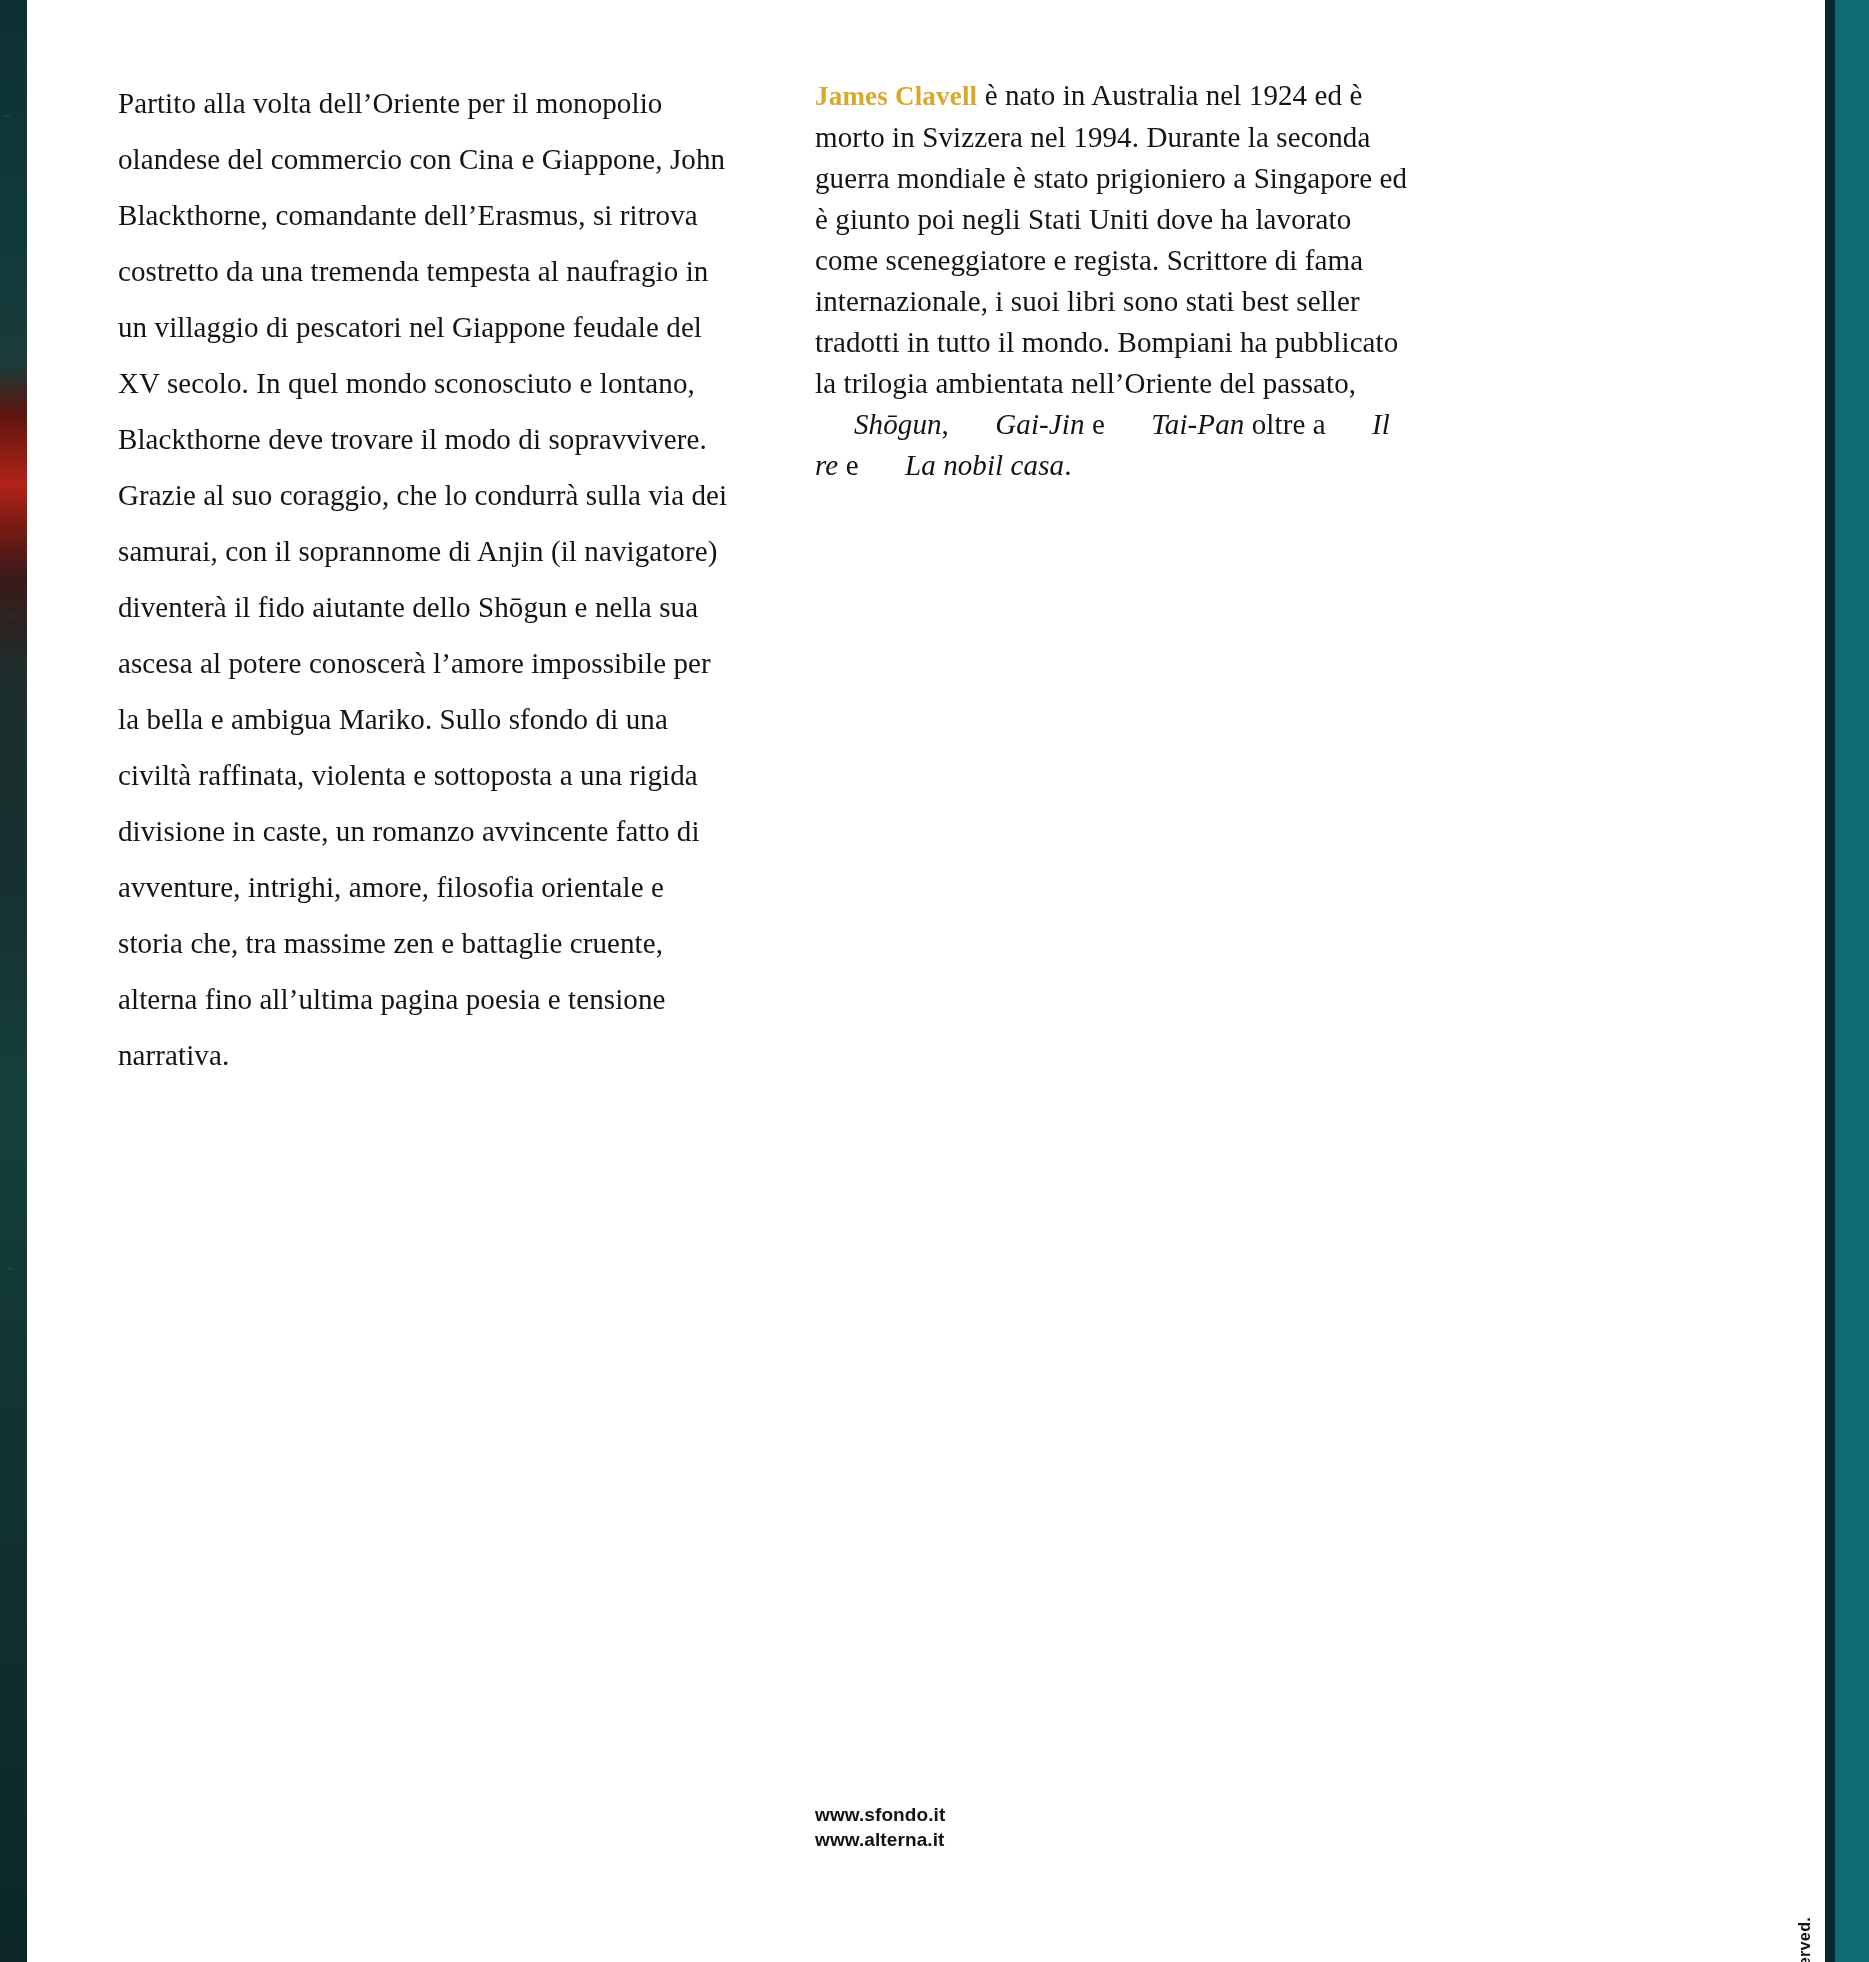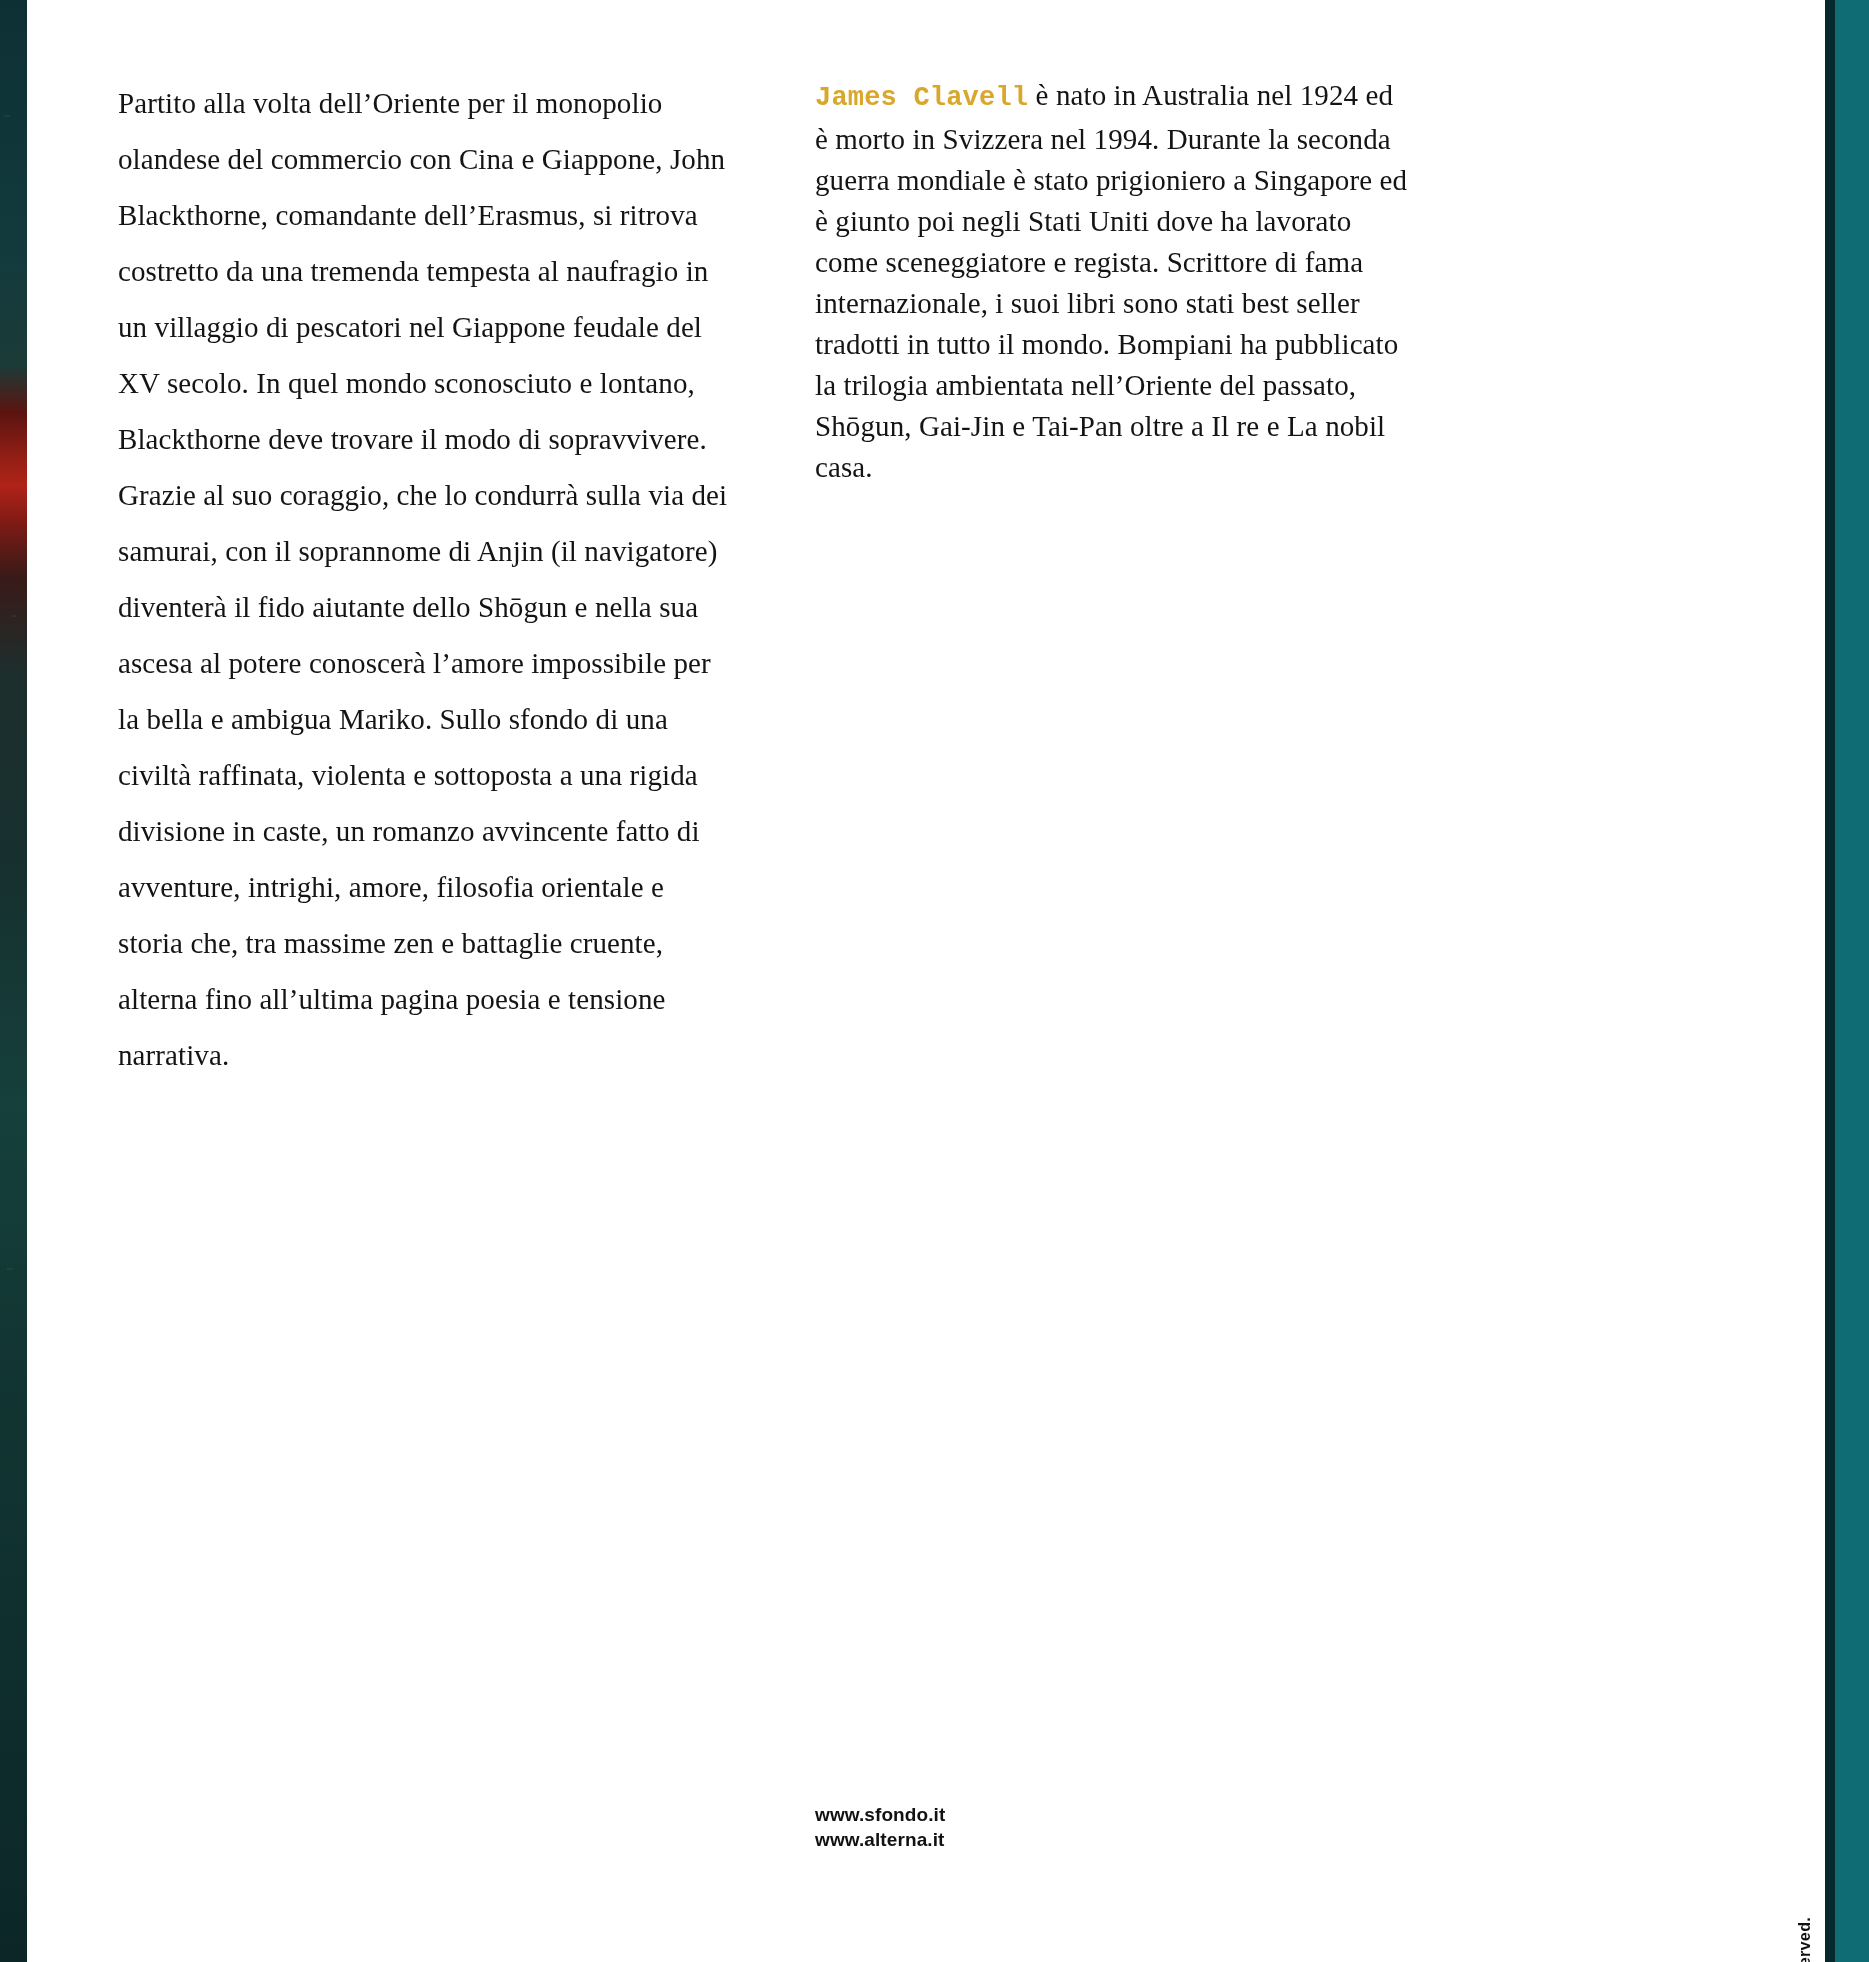--- a/index.html
+++ b/index.html
@@ -102,25 +102,27 @@
     margin: 0;
     font-size: 29px;
     line-height: 41px;
     letter-spacing: 0.1px;
     color: #141414;
     font-family: "Liberation Serif", serif;
   }
   .author-name {
     color: #d9a72b;
     font-weight: bold;
-    font-family: Liberation Mono, monospace;
+    font-family: Liberation Serif, serif;
     font-size: 27px;
     letter-spacing: 0.2px;
   }
   .title-italic {
+    font-style: italic;
+    margin-left: 39px;
   }
 
   
   #publisher-block {
     position: absolute;
     left: 788px;
     top: 1798px;
     width: 480px;
   }
   #logo-row {

